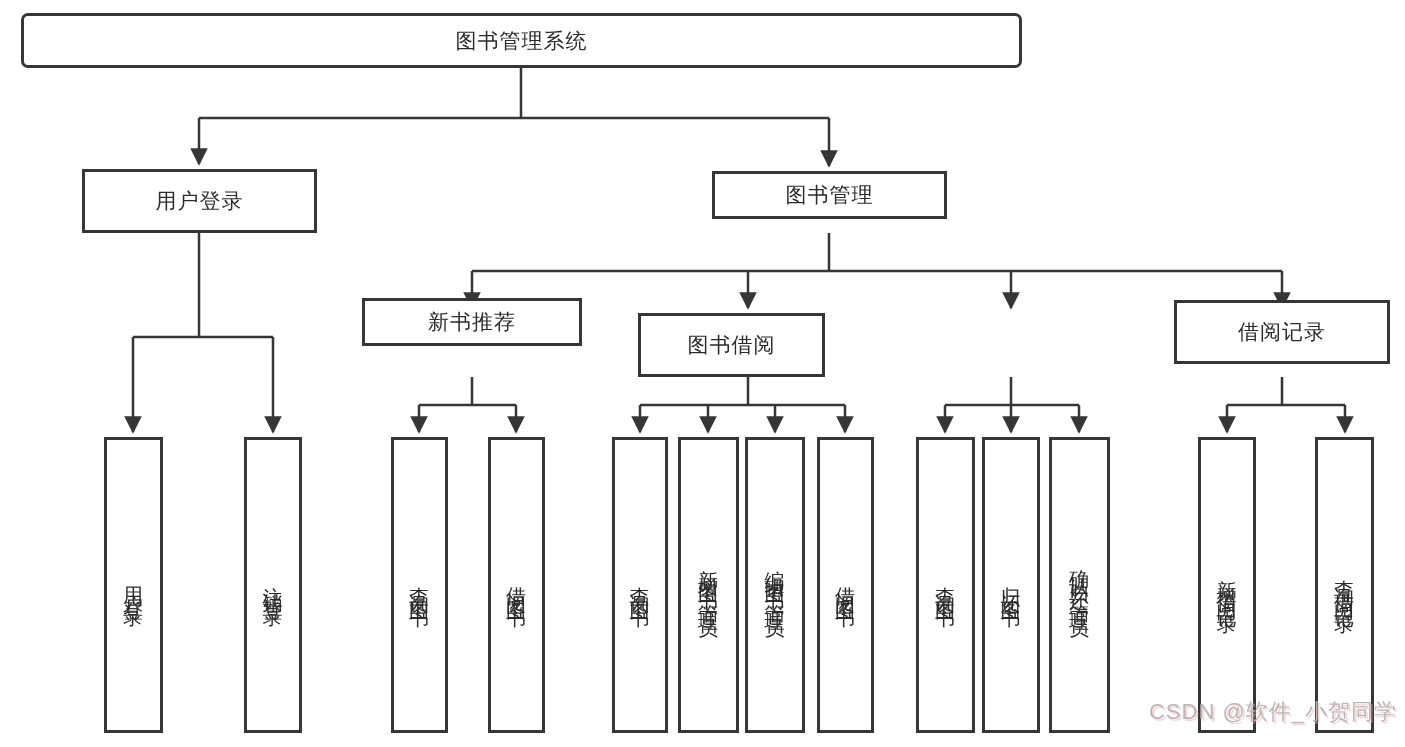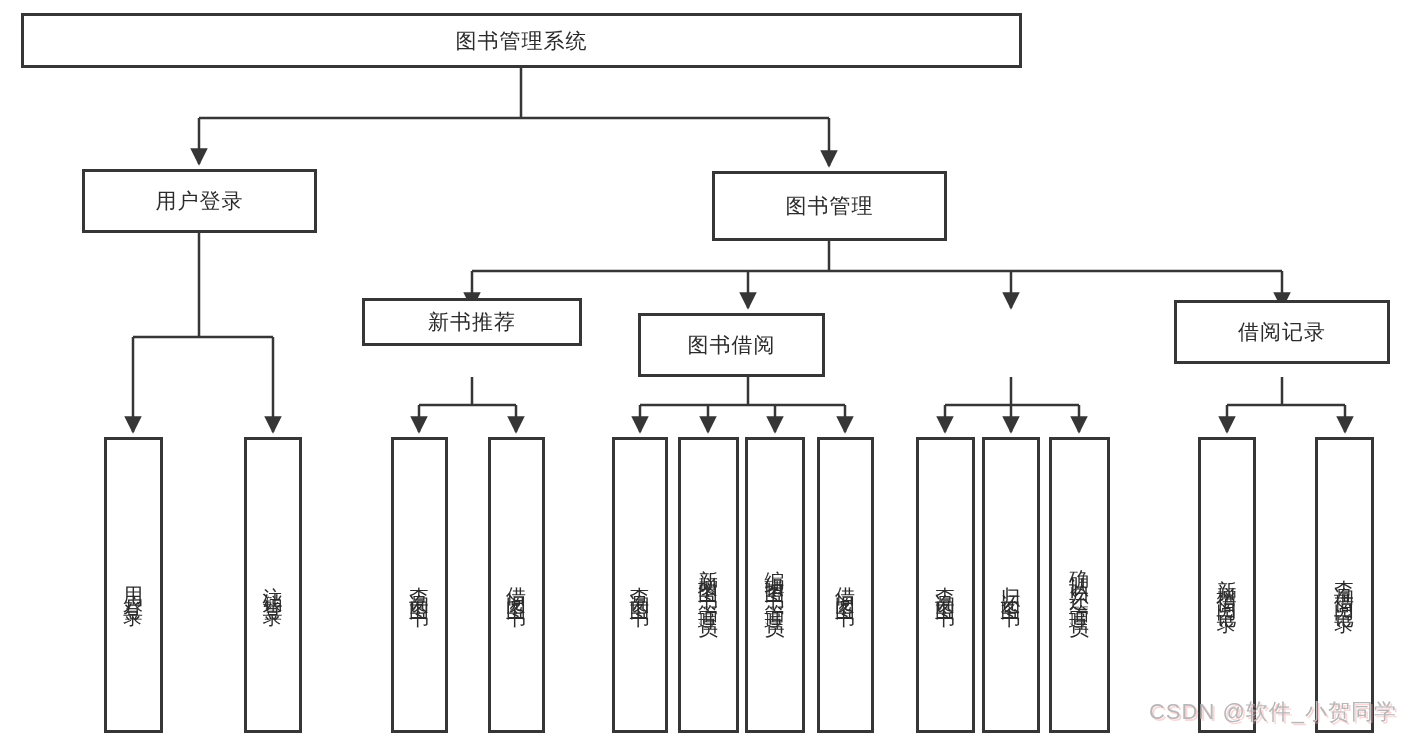--- a/index.html
+++ b/index.html
@@ -109,24 +109,24 @@
 
       <path d="M945,405 V432" marker-end="url(#arrow)"></path>
       <path d="M1011,405 V432" marker-end="url(#arrow)"></path>
       <path d="M1079,405 V432" marker-end="url(#arrow)"></path>
 
       <path d="M1227,405 V432" marker-end="url(#arrow)"></path>
       <path d="M1345,405 V432" marker-end="url(#arrow)"></path>
     </g>
   </svg>
 
-  <div class="hnode" style="left:21px; top:13px; width:1001px; height:55px; font-size:21px;">图书管理系统</div>
+  <div class="hnode" style="left:21px; top:13px; width:1001px; height:55px; font-size:21px;border-radius:7px;">图书管理系统</div>
 
   <div class="hnode" style="left:82px; top:169px; width:235px; height:64px;">用户登录</div>
-  <div class="hnode" style="left:712px; top:171px; width:235px; height:70px;">图书管理</div>
+  <div class="hnode" style="left:712px; top:171px; width:235px; height:48px;">图书管理</div>
 
   <div class="hnode" style="left:362px; top:298px; width:220px; height:48px;">新书推荐</div>
   <div class="hnode" style="left:638px; top:313px; width:187px; height:64px;">图书借阅</div>
   <div class="hnode" style="left:1174px; top:300px; width:216px; height:64px;">借阅记录</div>
 
   <div class="vnode" style="left:104px; width:59px;">
     <span>用户登录</span>
   </div>
   <div class="vnode" style="left:244px; width:58px;">
     <span>注销登录</span>

